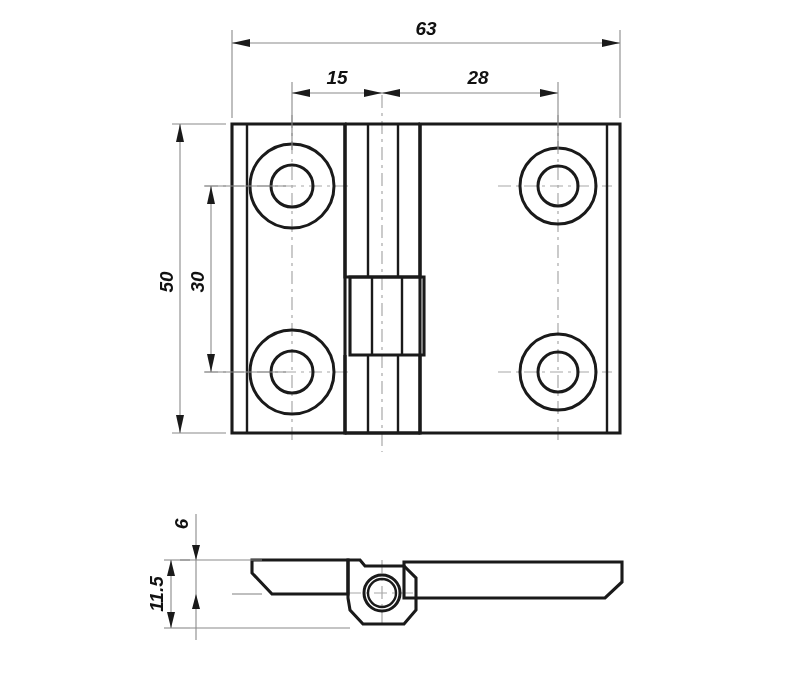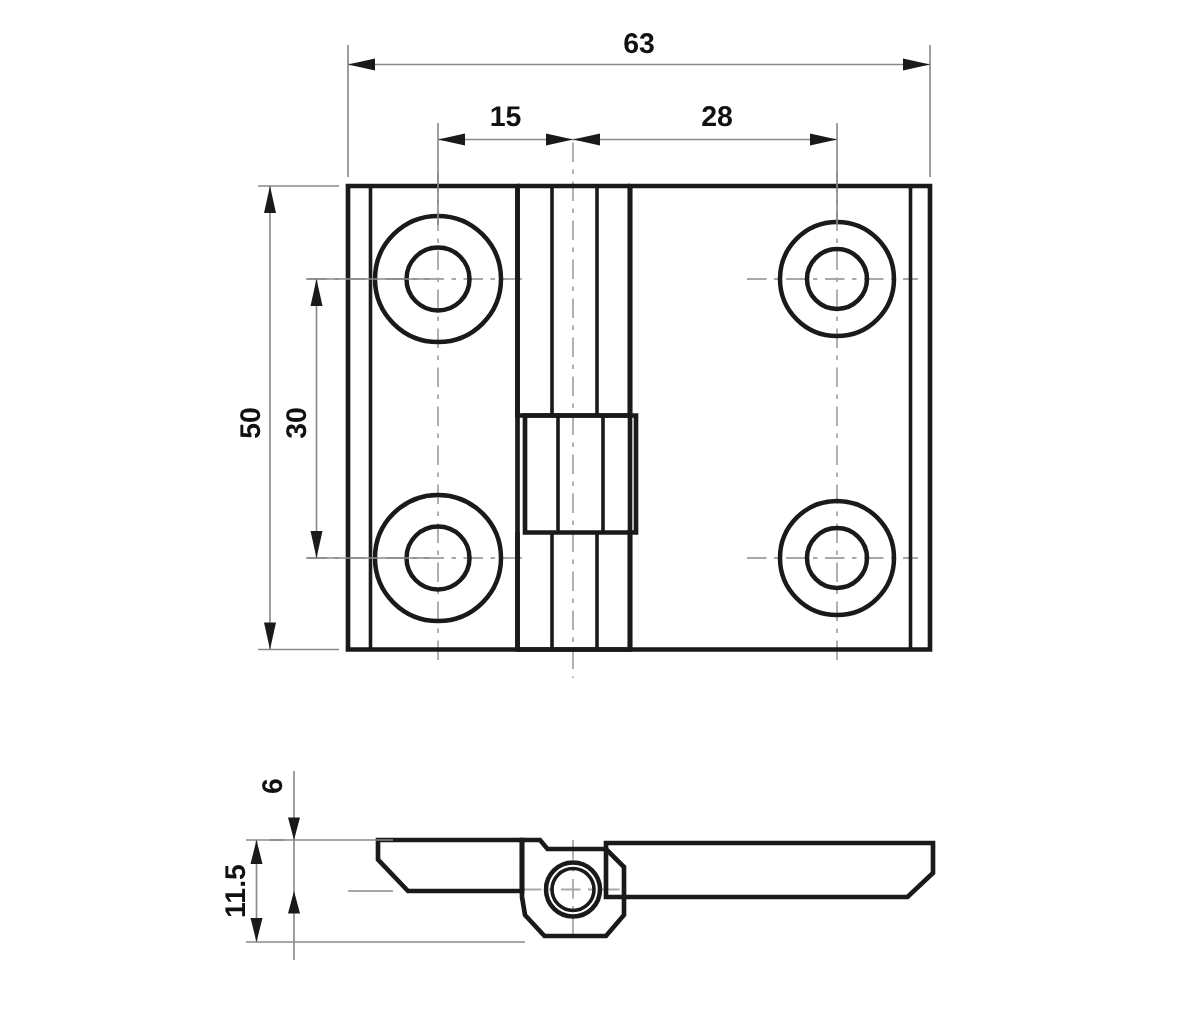--- a/index.html
+++ b/index.html
@@ -11,20 +11,21 @@
     width: 800px;
     height: 677px;
     font-family: "Liberation Sans", sans-serif;
     overflow: hidden;
   }
   #drawing-root {
     position: relative;
     width: 800px;
     height: 588px;
     background: #ffffff;
+    font-style: italic;
   }
   svg#tech-drawing {
     display: block;
     width: 800px;
     height: 677px;
   }
   .outline {
     fill: none;
     stroke: #1a1a1a;
     stroke-width: 3.1;

